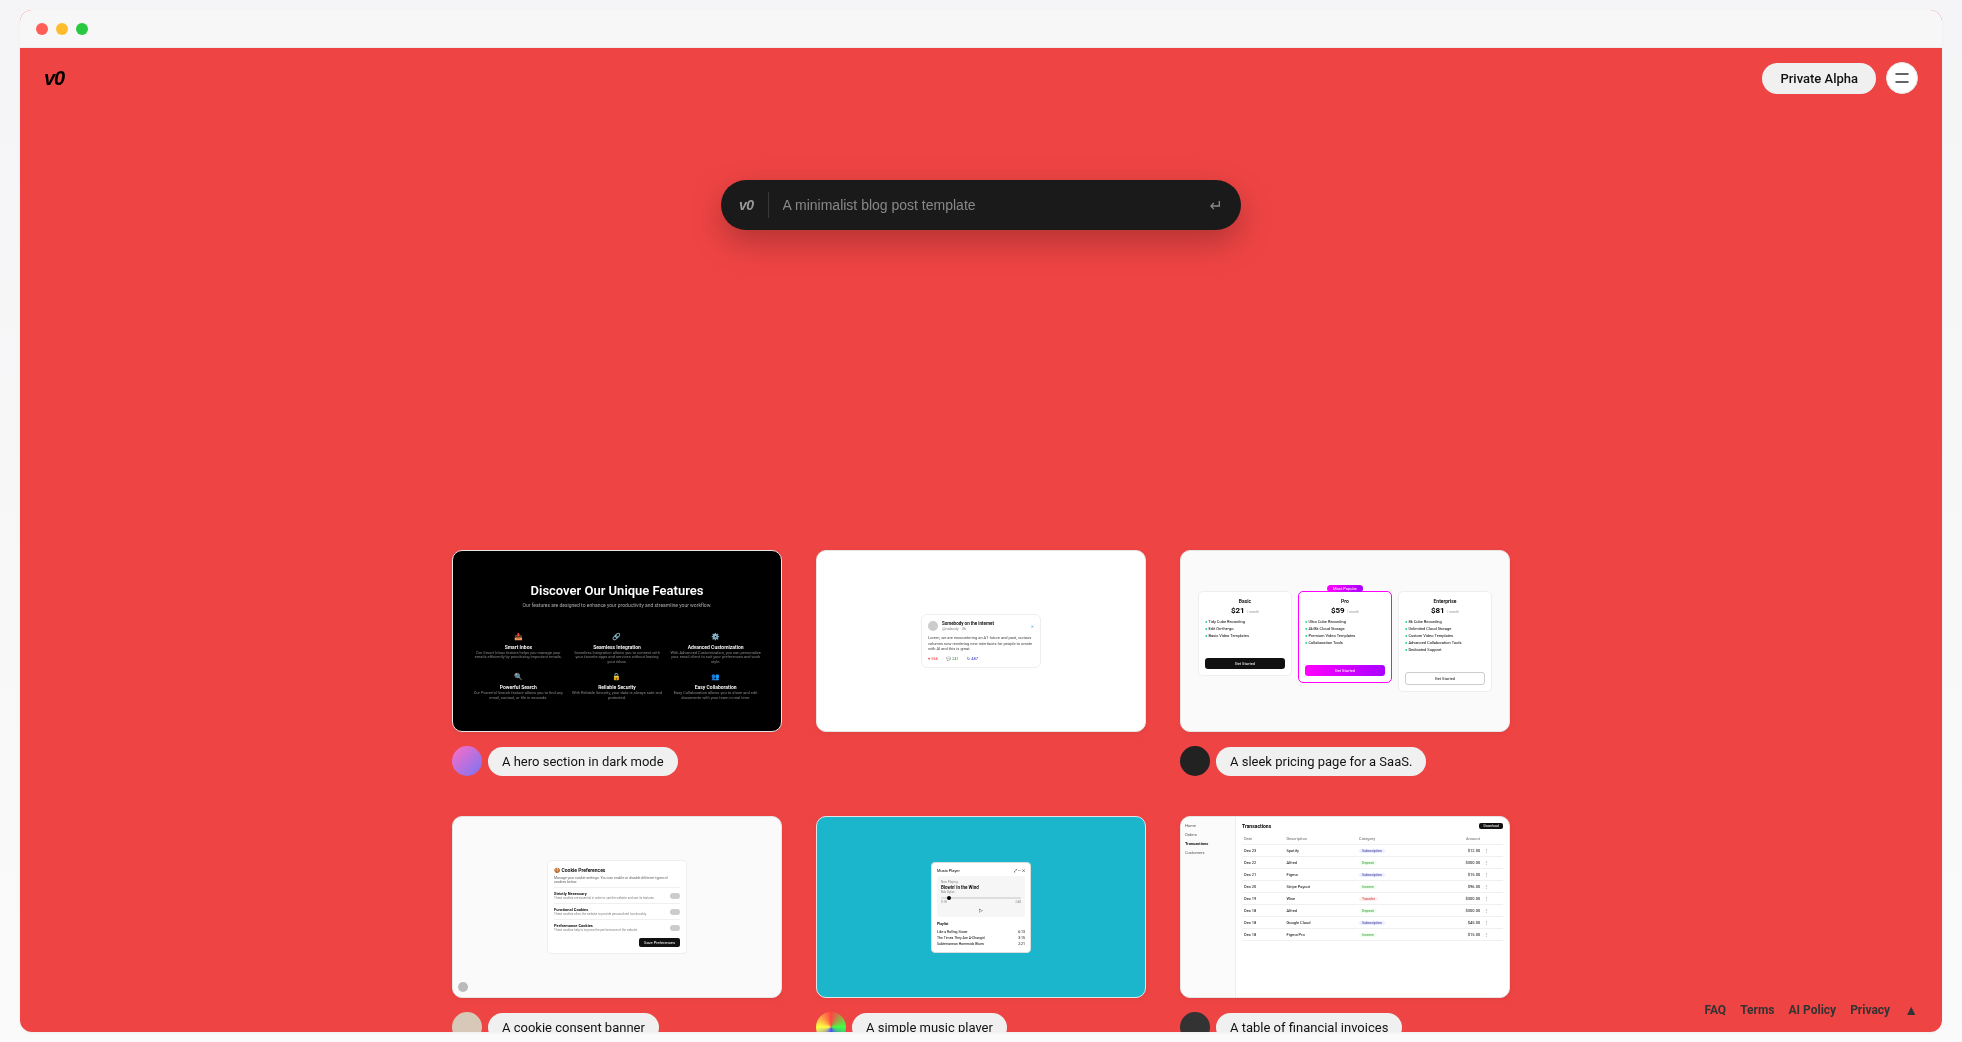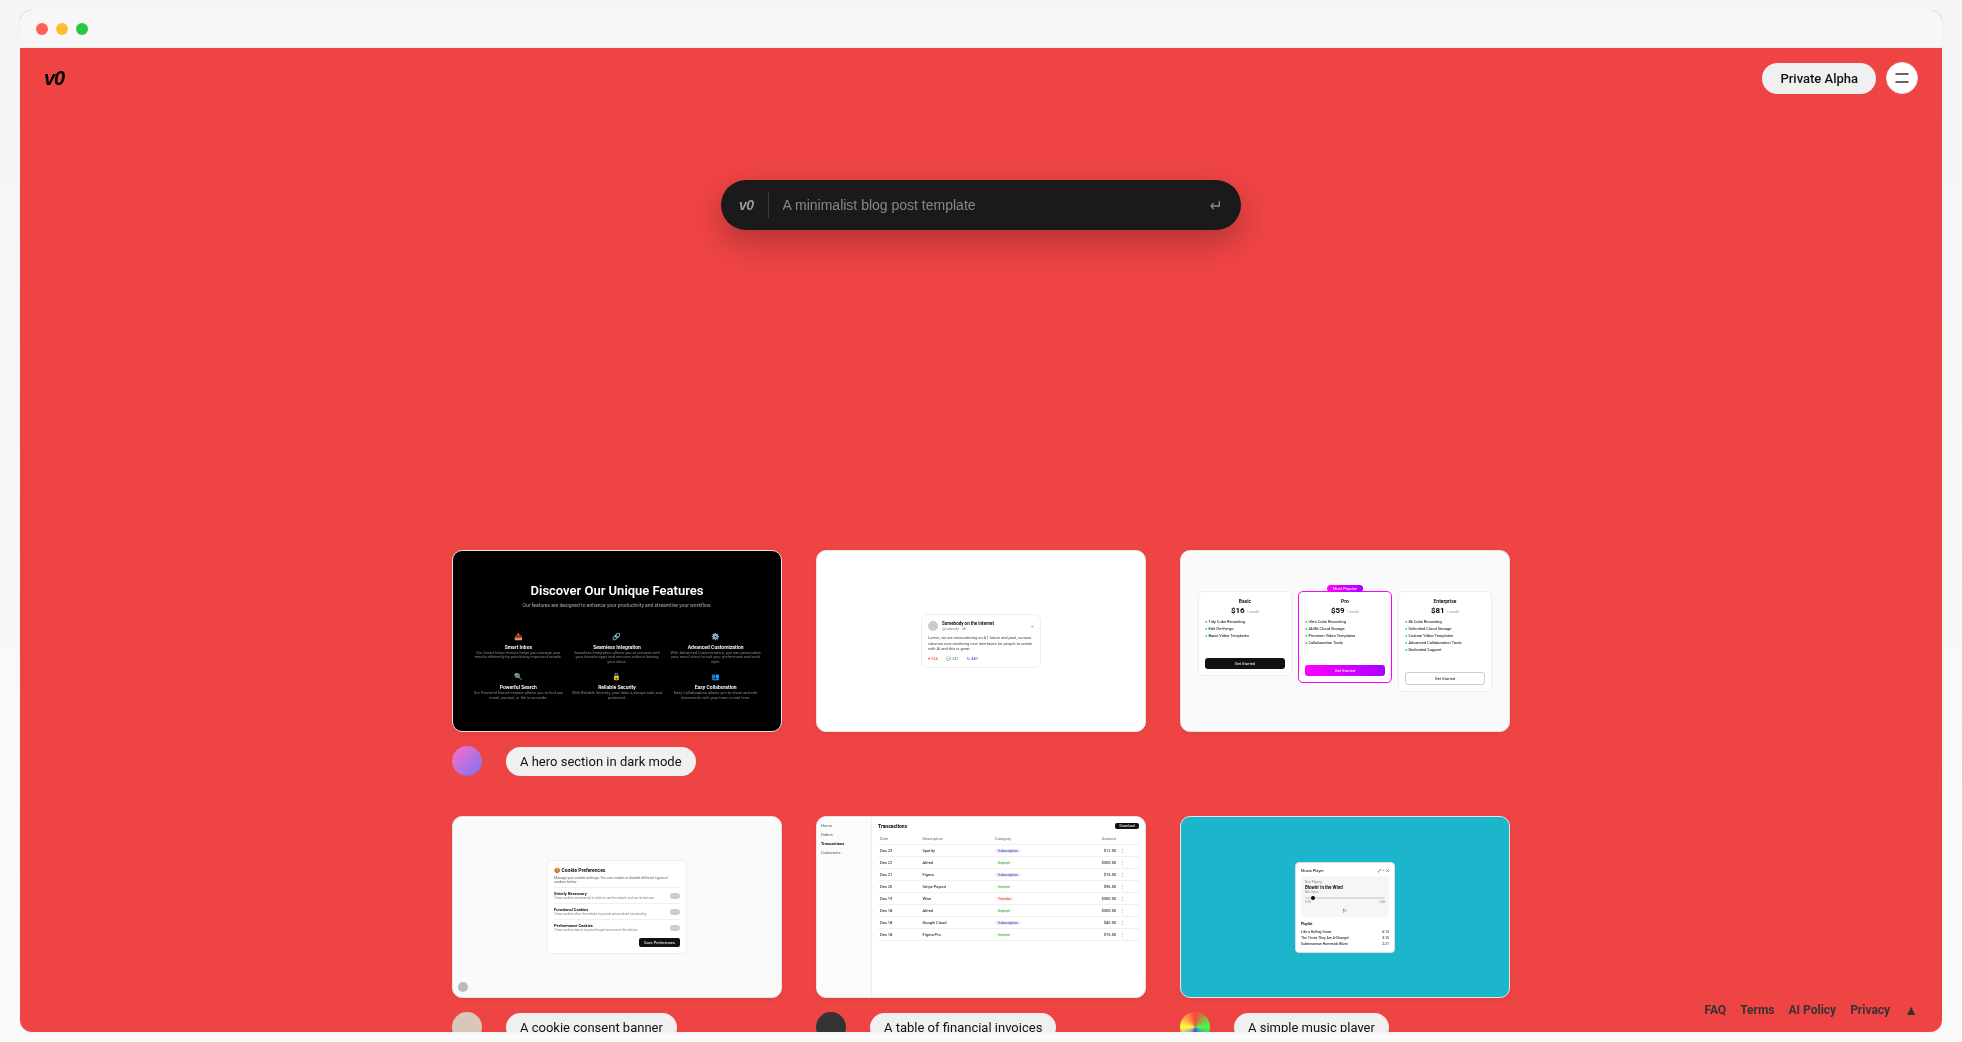--- a/index.html
+++ b/index.html
@@ -115,21 +115,21 @@
     .thumb {
       width: 330px;
       height: 182px;
       border-radius: 10px;
       border: 1px solid #e5e5e5;
       box-shadow: 0 2px 6px rgba(0,0,0,0.06);
       overflow: hidden;
       background: #fff;
       position: relative;
     }
-    .card-meta { display: flex; align-items: center; gap: 24px; }
+    .card-meta { display: flex; align-items: center; gap: 6px; }
     .avatar {
       width: 30px; height: 30px; border-radius: 50%;
       background: #ddd;
       flex-shrink: 0;
     }
     .chip {
       background: #f0f0f0;
       border-radius: 16px;
       padding: 7px 14px;
       font-size: 13px;
@@ -352,21 +352,21 @@
               <span style="color:#33c">↻ 487</span>
             </div>
         </div>
       </div>
     </div>
 
     <div class="card">
       <div class="thumb thumb-pricing">
         <div class="price-col">
           <div class="price-name">Basic</div>
-          <div class="price-val"><span>$16</span> <span class="price-per">/ month</span></div>
+          <div class="price-val"><span>$21</span> <span class="price-per">/ month</span></div>
           <div class="price-feat">
               <span>Tidy Cube Recording</span>
               <span>Edit On-the-go</span>
               <span>Basic Video Templates</span>
             </div>
           <div class="price-btn">Get Started</div>
         </div>
         <div class="price-col pop">
           <div class="pop-tag">Most Popular</div>
           <div class="price-name">Pro</div>
@@ -384,20 +384,24 @@
           <div class="price-val"><span>$81</span> <span class="price-per">/ month</span></div>
           <div class="price-feat">
               <span>8k Cube Recording</span>
               <span>Unlimited Cloud Storage</span>
               <span>Custom Video Templates</span>
               <span>Advanced Collaboration Tools</span>
               <span>Dedicated Support</span>
             </div>
           <div class="price-btn outline">Get Started</div>
         </div>
+      </div>
+      <div class="card-meta">
+        <div class="avatar" style="background:#222"></div>
+        <div class="chip">A sleek pricing page for a SaaS.</div>
       </div>
     </div>
 
     <div class="card">
       <div class="thumb thumb-cookie">
         <div class="cookie-corner"></div>
         <div class="cookie-card">
           <div class="cookie-title">🍪 Cookie Preferences</div>
           <div style="color:#666;font-size:3.5px;margin-bottom:3px">Manage your cookie settings. You can enable or disable different types of cookies below.</div>
           <div class="cookie-row">
@@ -426,20 +430,61 @@
             </div>
         </div>
       </div>
       <div class="card-meta">
         <div class="avatar" style="background:#d8c8b8"></div>
         <div class="chip">A cookie consent banner</div>
       </div>
     </div>
 
     <div class="card">
+      <div class="thumb thumb-music">
+        <div class="music-card">
+          <div class="music-head">
+              <span>Music Player</span>
+              <span>⤢ — ✕</span>
+            </div>
+          <div class="music-now">
+            <div class="np">Now Playing</div>
+            <div class="song">Blowin' in the Wind</div>
+            <div style="font-size:3px;color:#888">Bob Dylan</div>
+            <div class="music-bar"></div>
+            <div style="display:flex;justify-content:space-between;font-size:3px;color:#888;margin-top:1px">
+                <span>0:18</span>
+                <span>2:48</span>
+              </div>
+            <div class="music-ctrl">▷</div>
+          </div>
+          <div class="music-list">
+            <div class="music-list-title">Playlist</div>
+            <div>
+                <span>Like a Rolling Stone</span>
+                <span>6:13</span>
+              </div>
+            <div>
+                <span>The Times They Are A-Changin'</span>
+                <span>3:15</span>
+              </div>
+            <div>
+                <span>Subterranean Homesick Blues</span>
+                <span>2:21</span>
+              </div>
+          </div>
+        </div>
+      </div>
+      <div class="card-meta">
+        <div class="avatar" style="background:conic-gradient(#f44,#4f4,#44f,#ff4,#f44)"></div>
+        <div class="chip">A simple music player</div>
+      </div>
+    </div>
+
+    <div class="card">
       <div class="thumb thumb-table">
         <div class="side">
           <span>Home</span>
           <span>Orders</span>
           <span class="active">Transactions</span>
           <span>Customers</span>
         </div>
         <div class="main">
           <div class="main-head">
             <h4>Transactions</h4>
@@ -515,61 +560,20 @@
               </tbody>
           </table>
         </div>
       </div>
       <div class="card-meta">
         <div class="avatar" style="background:#333"></div>
         <div class="chip">A table of financial invoices</div>
       </div>
     </div>
 
-    <div class="card">
-      <div class="thumb thumb-music">
-        <div class="music-card">
-          <div class="music-head">
-              <span>Music Player</span>
-              <span>⤢ — ✕</span>
-            </div>
-          <div class="music-now">
-            <div class="np">Now Playing</div>
-            <div class="song">Blowin' in the Wind</div>
-            <div style="font-size:3px;color:#888">Bob Dylan</div>
-            <div class="music-bar"></div>
-            <div style="display:flex;justify-content:space-between;font-size:3px;color:#888;margin-top:1px">
-                <span>0:18</span>
-                <span>2:48</span>
-              </div>
-            <div class="music-ctrl">▷</div>
-          </div>
-          <div class="music-list">
-            <div class="music-list-title">Playlist</div>
-            <div>
-                <span>Like a Rolling Stone</span>
-                <span>6:13</span>
-              </div>
-            <div>
-                <span>The Times They Are A-Changin'</span>
-                <span>3:15</span>
-              </div>
-            <div>
-                <span>Subterranean Homesick Blues</span>
-                <span>2:21</span>
-              </div>
-          </div>
-        </div>
-      </div>
-      <div class="card-meta">
-        <div class="avatar" style="background:conic-gradient(#f44,#4f4,#44f,#ff4,#f44)"></div>
-        <div class="chip">A simple music player</div>
-      </div>
-    </div>
-
   </div>
 
   <div class="footer">
     <span>FAQ</span>
     <span>Terms</span>
     <span>AI Policy</span>
     <span>Privacy</span>
     <span class="vercel">▲</span>
   </div>
 </div>

